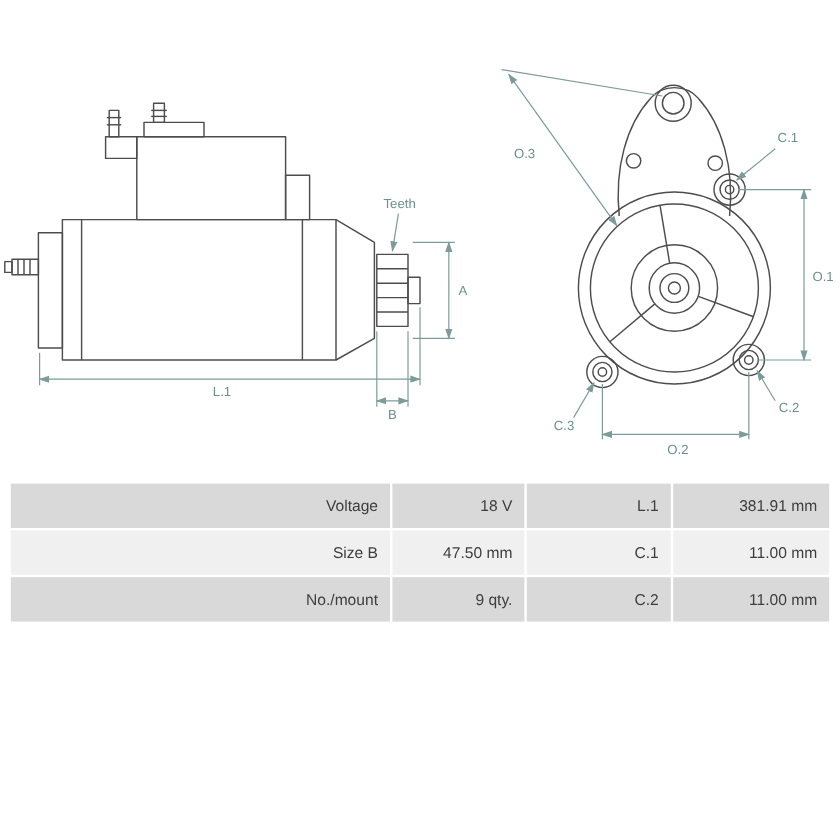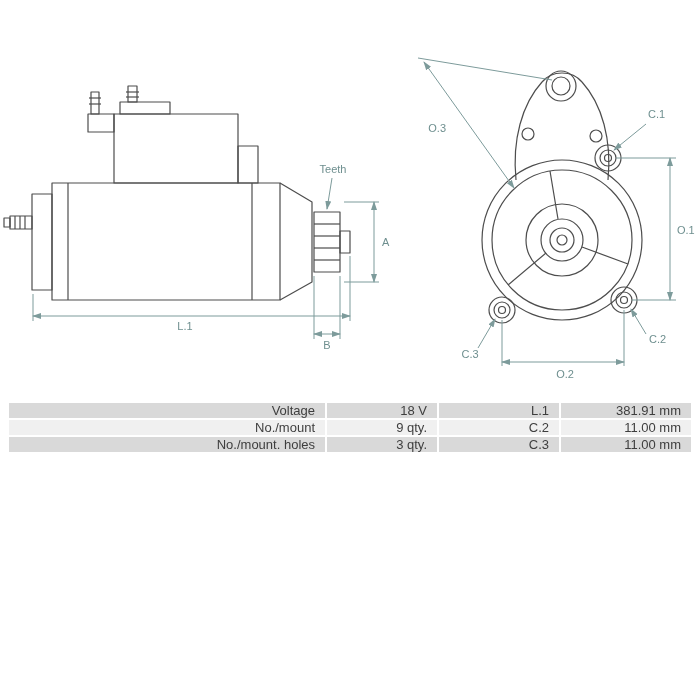--- a/index.html
+++ b/index.html
@@ -24,21 +24,21 @@
     position: absolute;
     top: 401px; left: 7px;
     width: 686px;
     border-collapse: separate;
     border-spacing: 2px;
     table-layout: fixed;
     font-size: 13px;
     color: #3e3e3e;
   }
   .specs td {
-    padding: 0 10px;
+    padding: 11px 10px;
     text-align: right;
     line-height: 15px;
     white-space: nowrap;
     overflow: hidden;
   }
   .specs tr:nth-child(odd) td { background: #d9d9d9; }
   .specs tr:nth-child(even) td { background: #f0f0f0; }
   .col-label1 { width: 316px; }
   .col-value1 { width: 110px; }
   .col-label2 { width: 120px; }
@@ -179,25 +179,25 @@
       <col class="col-value2">
   </colgroup>
   <tbody>
     <tr>
       <td>Voltage</td>
       <td>18 V</td>
       <td>L.1</td>
       <td>381.91 mm</td>
     </tr>
     <tr>
+      <td>Size B</td>
+      <td>47.50 mm</td>
+      <td>C.1</td>
+      <td>11.00 mm</td>
+    </tr>
+    <tr>
       <td>No./mount</td>
       <td>9 qty.</td>
       <td>C.2</td>
       <td>11.00 mm</td>
     </tr>
-    <tr>
-      <td>No./mount. holes</td>
-      <td>3 qty.</td>
-      <td>C.3</td>
-      <td>11.00 mm</td>
-    </tr>
   </tbody>
 </table>
 
 </body></html>

